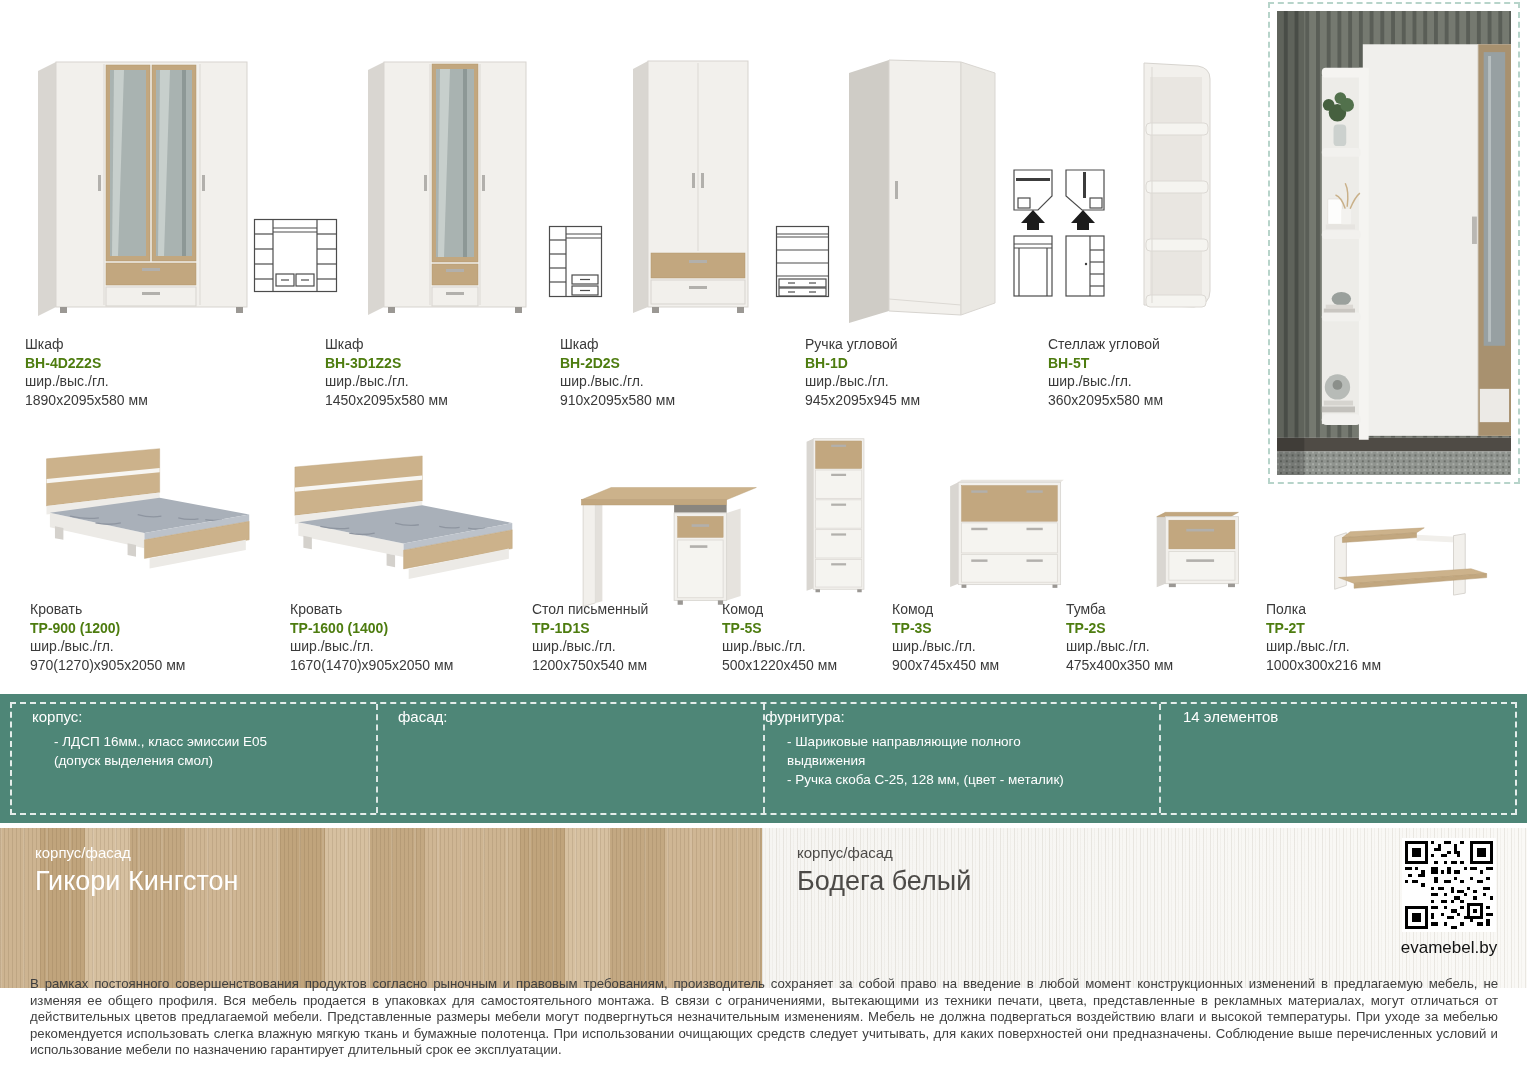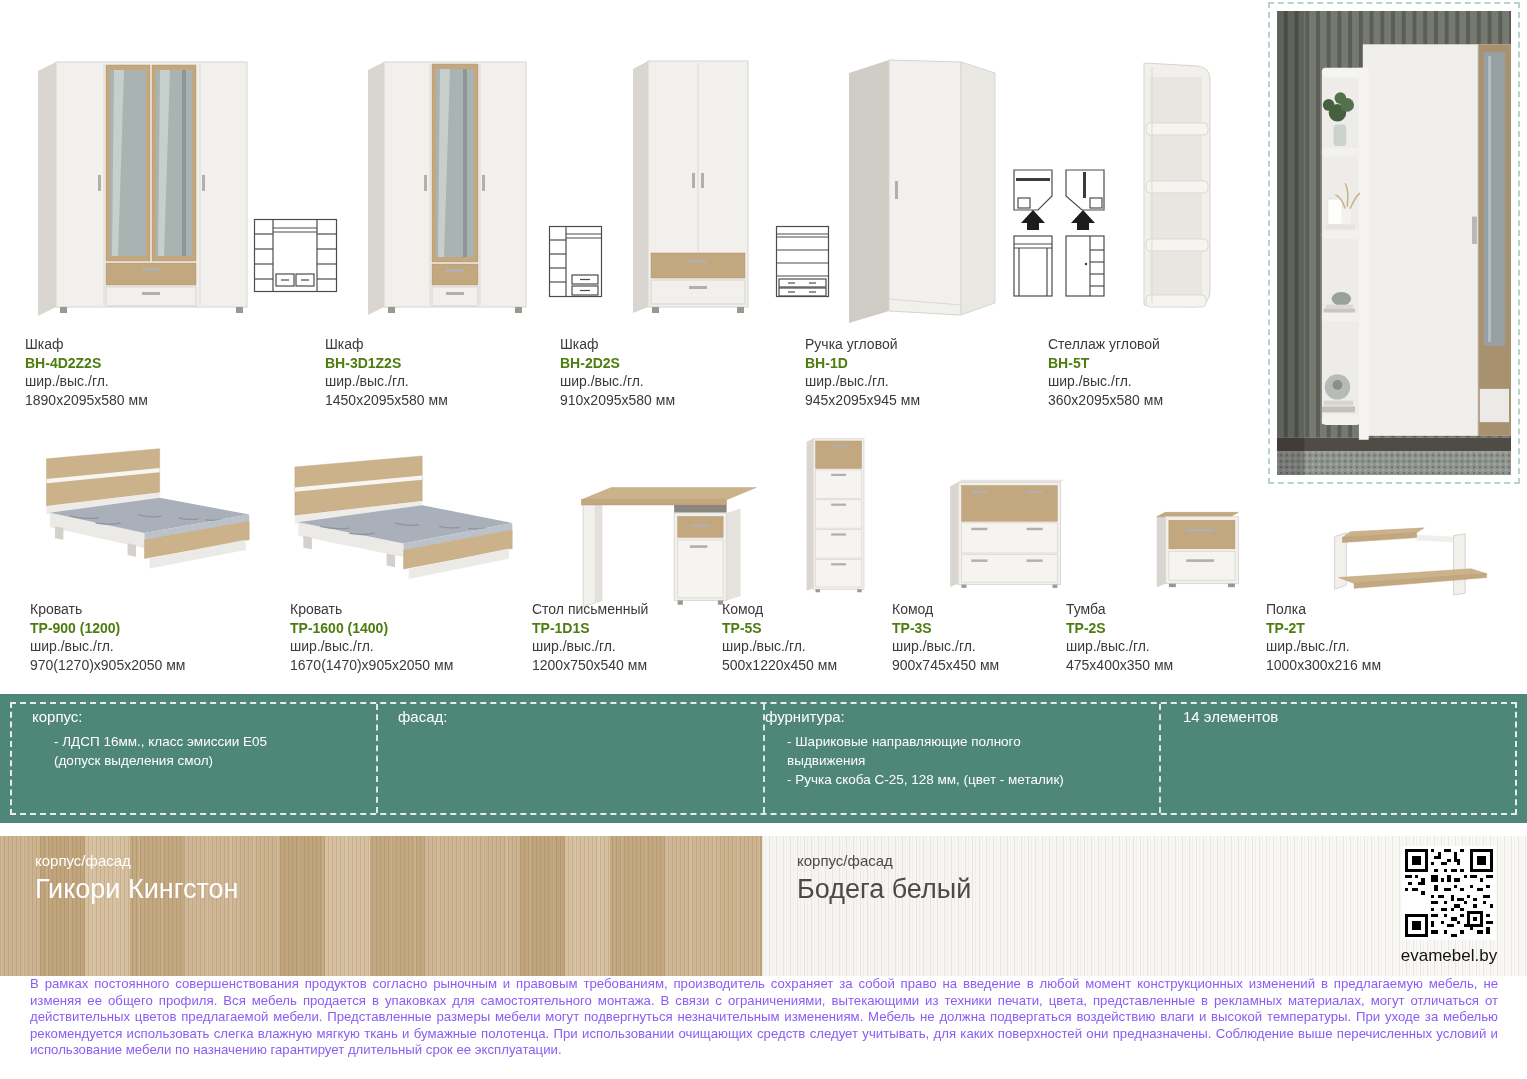--- a/index.html
+++ b/index.html
@@ -34,39 +34,39 @@
   
   .banner{position:absolute;left:0;top:694px;width:1527px;height:129px;background:#4e8677;}
   .banner-inner{position:absolute;left:10px;right:10px;top:8px;bottom:8px;
     border:2px dashed rgba(255,255,255,.85);}
   .sep{position:absolute;top:10px;bottom:10px;border-left:2px dashed rgba(255,255,255,.8);}
   .spec-col{position:absolute;top:14px;color:#fff;}
   .spec-title{font-size:15px;margin-bottom:7px;}
   .spec-lines{margin-left:22px;font-size:13.5px;line-height:19px;}
   
   .swatches{position:absolute;left:0;top:828px;width:1527px;height:140px;}
-  .swatch{position:absolute;top:8px;height:140px;}
+  .swatch{position:absolute;top:0;height:160px;}
   .swatch-wood{left:0;width:762px;
     background:
       repeating-linear-gradient(90deg, rgba(101,78,48,.14) 0 1px, rgba(0,0,0,0) 1px 4px),
       repeating-linear-gradient(90deg, rgba(255,255,255,.10) 0 2px, rgba(0,0,0,0) 2px 23px),
       repeating-linear-gradient(90deg,#cdb491 0 40px,#c0a47c 40px 85px,#d6c0a0 85px 130px,#c3a882 130px 185px,#cfb694 185px 240px);
     color:#fff;}
   .swatch-white{left:762px;width:765px;
     background:
       repeating-linear-gradient(90deg, rgba(150,140,120,.16) 0 1px, rgba(0,0,0,0) 1px 3px, rgba(150,140,120,.07) 3px 4px, rgba(0,0,0,0) 4px 7px),
       linear-gradient(90deg,#f6f5f2,#faf9f6);
     color:#4c4a47;}
   .swatch-label{position:absolute;left:35px;top:16px;font-size:15px;}
   .swatch-name{position:absolute;left:35px;top:38px;font-size:27px;}
   .qr-block{position:absolute;right:28px;top:10px;width:100px;text-align:center;}
   .qr-caption{font-size:17px;color:#121212;margin-top:2px;}
   
   .footer{position:absolute;left:30px;top:976px;width:1468px;
-    font-size:13.2px;line-height:16.6px;color:#8b5cf6;text-align:justify;}
+    font-size:13.2px;line-height:16.6px;color:#404040;text-align:justify;}
 </style>
 </head>
 <body>
 
 <div class="pgroup r1" style="left:30px;top:40px;width:320px;height:380px;">
   <svg class="art" style="left:0;top:15px;" width="225" height="265" viewBox="0 0 225 265">
     <polygon class="side" points="8,16 26,7 26,252 8,261"></polygon>
     <rect class="w" x="26" y="7" width="191" height="245"></rect>
     <line class="dl" x1="74" y1="9" x2="74" y2="250"></line>
     <line class="dl" x1="170" y1="9" x2="170" y2="250"></line>

